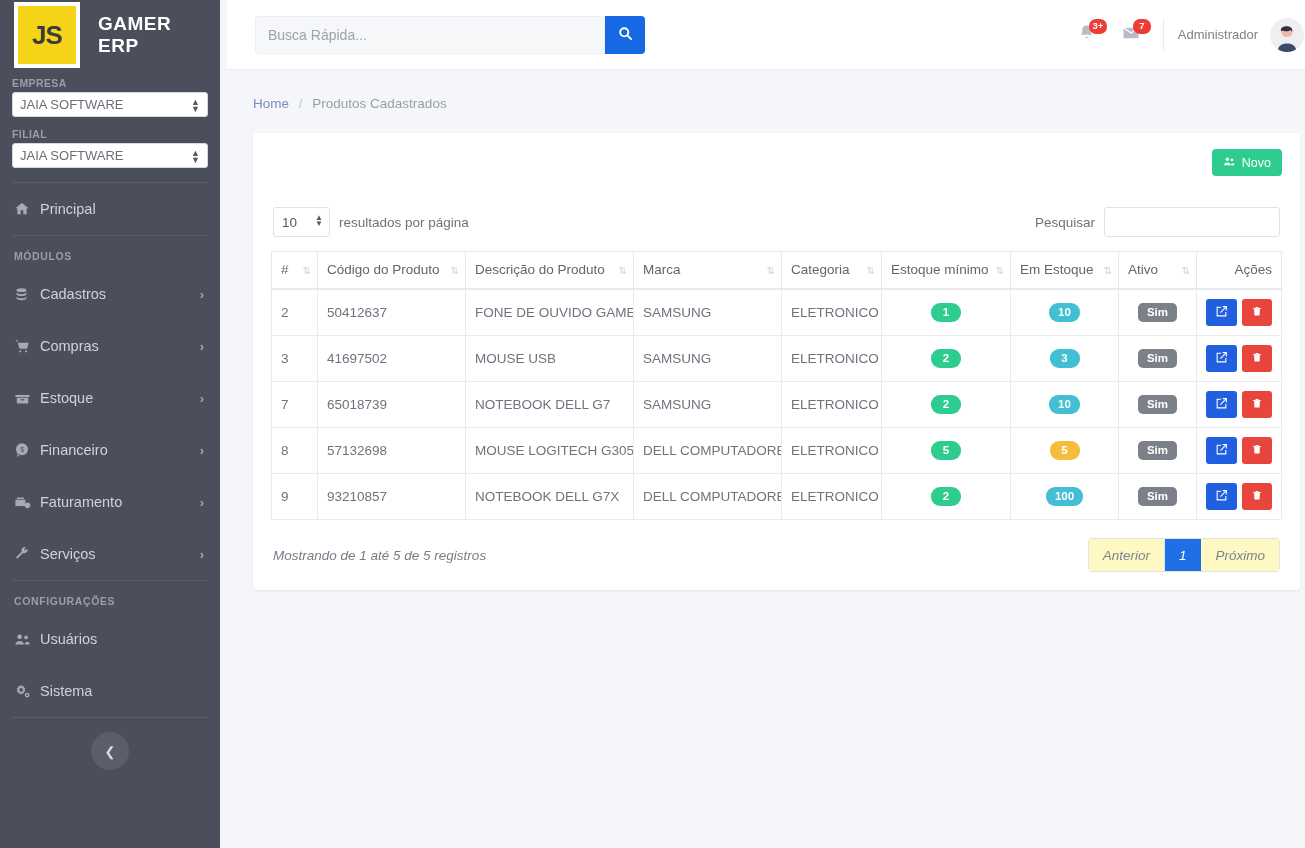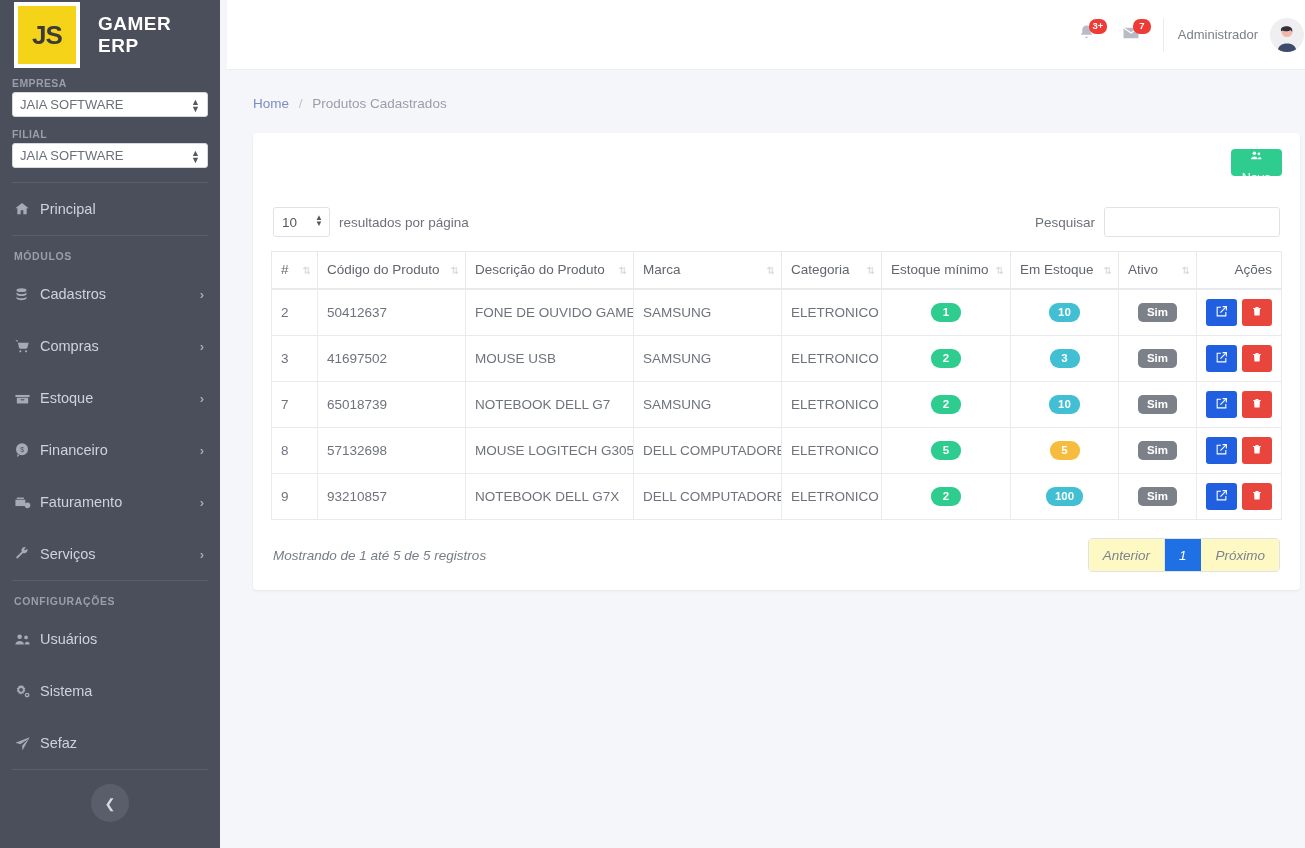--- a/index.html
+++ b/index.html
@@ -163,21 +163,21 @@
     box-shadow: 0 1px 3px rgba(0,0,0,.07);
     padding: 16px 18px 18px 18px;
     min-height: 412px;
   }
   .card-topbar { display: flex; justify-content: flex-end; height: 40px; }
   .btn-novo {
     background: #2ecc8f; color: #fff; border: none;
     border-radius: 4px; height: 27px;
     font-size: 12.5px; padding: 0 11px;
     display: inline-flex; align-items: center; gap: 6px;
-    cursor: pointer; font-family: "Liberation Sans", sans-serif; flex-direction: column;
+    cursor: pointer; font-family: "Liberation Sans", sans-serif;
   }
 
   .table-controls {
     display: flex; align-items: center; margin-top: 18px; padding: 0 2px;
   }
   .len-select-wrap { position: relative; display: inline-block; }
   .len-select {
     width: 57px; height: 30px;
     border: 1px solid #dfe2e7; border-radius: 3px;
     font-size: 13.5px; color: #55585f; padding: 0 18px 0 8px;
@@ -396,40 +396,43 @@
         <svg width="17" height="17" viewBox="0 0 24 24" fill="currentColor">
             <path d="M10 2l1 2.2 2.4-.4.5 2.4 2.2 1-1.1 2.2 1.1 2.2-2.2 1-.5 2.4-2.4-.4L10 17l-1-2.2-2.4.4-.5-2.4-2.2-1L5 9.6 3.9 7.4l2.2-1 .5-2.4 2.4.4z"></path>
             <circle cx="10" cy="9.6" r="2.6" fill="#4b4f5c"></circle>
             <circle cx="18.5" cy="17" r="3.4"></circle>
             <circle cx="18.5" cy="17" r="1.3" fill="#4b4f5c"></circle>
           </svg>
       </span>
       <span class="ni-label">Sistema</span>
     </div>
 
-    <div class="nav-item">
-      <span class="ni-icon">
-        <svg width="17" height="17" viewBox="0 0 24 24" fill="currentColor">
-            <path d="M22 3L2 11l7 2.2L20 5.5 11.4 15.2 12 22z"></path>
-          </svg>
-      </span>
-      <span class="ni-label">Sefaz</span>
-    </div>
 
     <div class="side-sep"></div>
     <div class="collapse-wrap">
       <button class="collapse-btn">
         <span>❮</span>
       </button>
     </div>
   </aside>
 
   <section class="main">
 
     <header class="topbar">
+      <div class="search-group">
+        <input class="search-input" type="text" placeholder="Busca Rápida..." style="">
+        <button class="search-btn">
+          <span>
+            <svg width="15" height="15" viewBox="0 0 24 24" fill="none" stroke="#fff" stroke-width="3">
+              <circle cx="10" cy="10" r="6.5"></circle>
+                <line x1="15" y1="15" x2="21" y2="21" stroke-linecap="round"></line>
+            </svg>
+          </span>
+        </button>
+      </div>
 
       <div class="top-right">
         <div class="top-icon">
           <span>
             <svg width="17" height="17" viewBox="0 0 24 24" fill="currentColor">
               <path d="M12 2a6 6 0 0 0-6 6v4l-2 3h16l-2-3V8a6 6 0 0 0-6-6z"></path>
                 <path d="M10 18a2 2 0 0 0 4 0z"></path>
             </svg>
           </span>
           <span class="badge-dot">3+</span>

